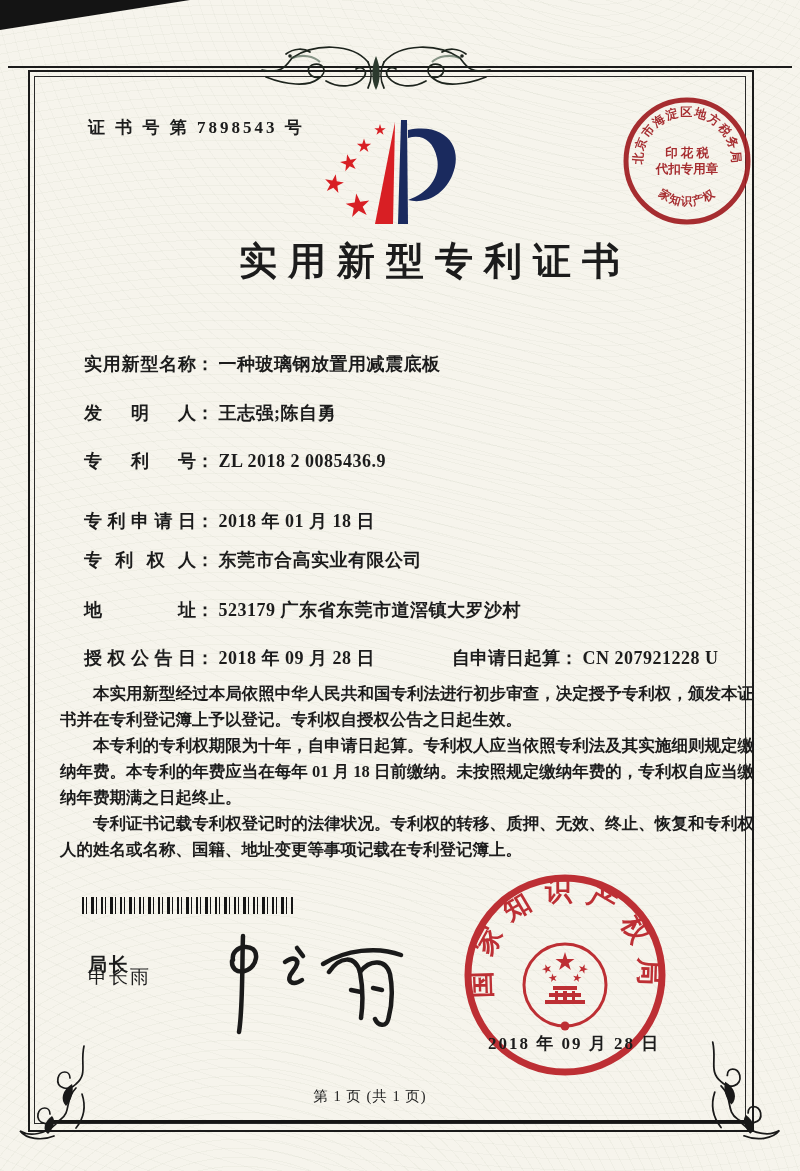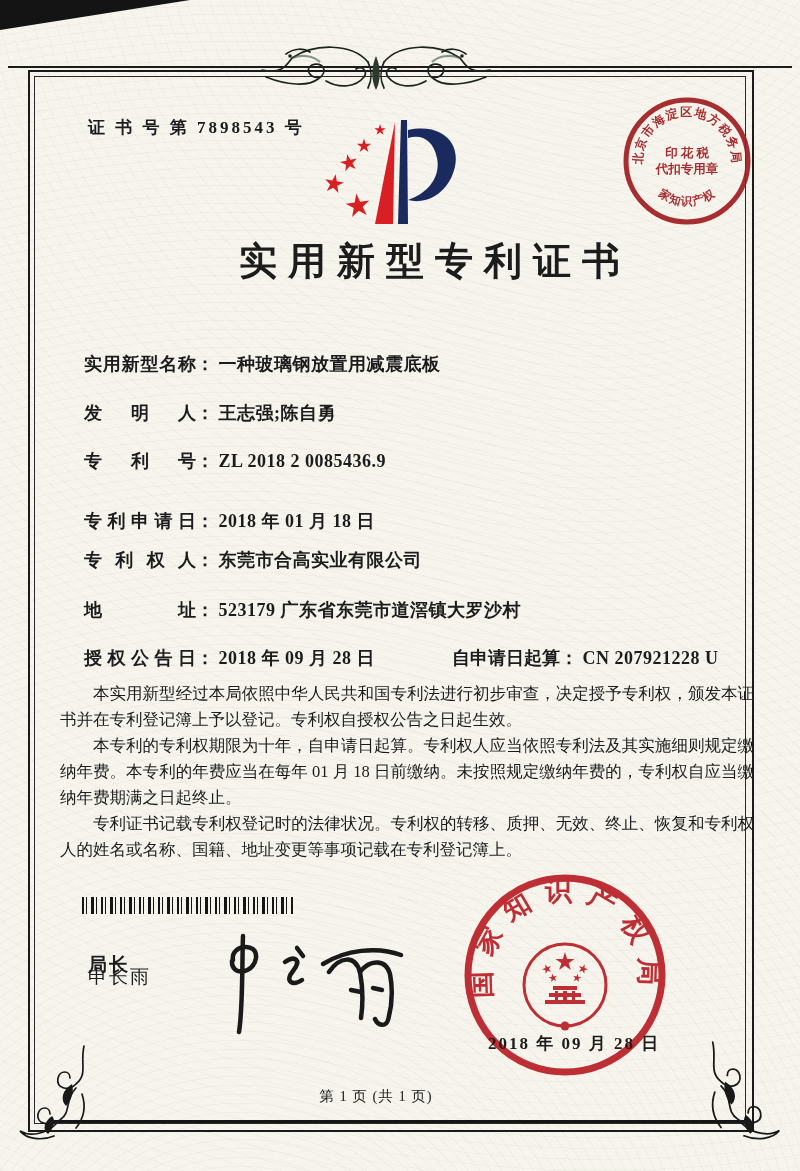--- a/index.html
+++ b/index.html
@@ -47,39 +47,39 @@
   
   .field-row{position:absolute;left:84px;width:680px;font-size:18px;white-space:nowrap;}
   .f-label{display:inline-block;width:112px;text-align:justify;text-align-last:justify;font-weight:700;vertical-align:bottom;}
   .f-colon{font-weight:700;}
   .f-value{font-weight:600;letter-spacing:.5px;}
   .grant-no-cell{position:absolute;left:368px;top:0;white-space:nowrap;}
   .grant-no-cell .f-label2{font-weight:700;}
   
   .body-text{
     position:absolute;left:60px;top:681px;width:694px;
-    font-size:16.5px;line-height:26px;text-align:justify;font-weight:400;
+    font-size:16.5px;line-height:26px;text-align:justify;font-weight:700;
   }
   .body-text p{margin:0;text-indent:2em;}
   
   .barcode{
     position:absolute;left:82px;top:897px;width:211px;height:17px;
     background:repeating-linear-gradient(90deg,
       #151515 0 2px,transparent 2px 4px,
       #151515 4px 5px,transparent 5px 9px,
       #151515 9px 12px,transparent 12px 14px,
       #151515 14px 15px,transparent 15px 19px);
   }
   .commissioner-title{position:absolute;left:88px;top:952px;font-size:19px;font-weight:700;letter-spacing:2px;}
   .commissioner-name{position:absolute;left:88px;top:964px;font-size:19px;font-weight:400;letter-spacing:2px;}
   .signature{position:absolute;left:205px;top:928px;width:215px;height:112px;z-index:3;}
   
   .page-footer{
     position:absolute;left:0;top:1087px;width:740px;
-    text-align:center;font-size:14.5px;letter-spacing:1px;padding-left:6px;
+    text-align:center;font-size:14.5px;letter-spacing:1px;
   }
   svg text{font-family:"Liberation Serif","DejaVu Serif",serif;}
 </style>
 </head>
 <body>
 
 <div class="page">
 
   <div class="photo-wedge"></div>
 

